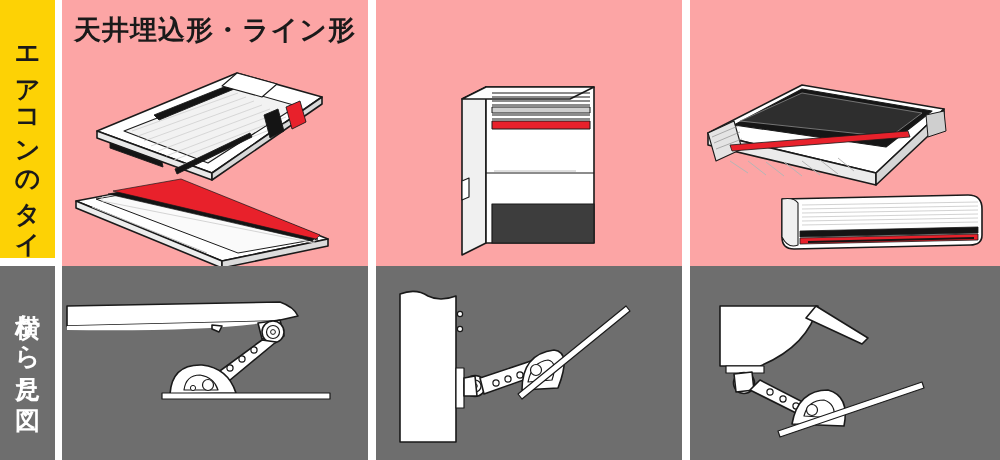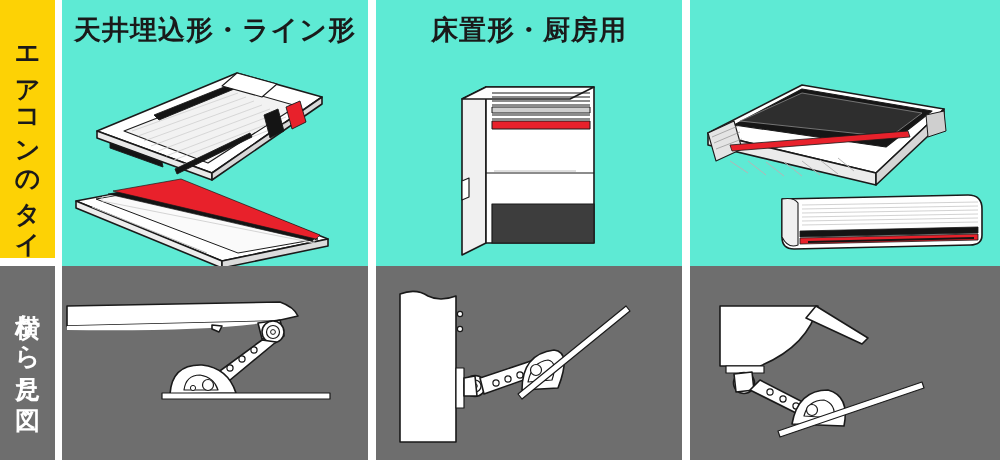--- a/index.html
+++ b/index.html
@@ -40,21 +40,21 @@
     white-space: nowrap;
   }
   .side-top .vtext { color: #1a1a1a; margin-top: 32px; }
   .side-bot .vtext { color: #ffffff; margin-top: 28px; }
 
   
   .cell {
     position: absolute;
     overflow: hidden;
   }
-  .cell-top { top: 0;     height: 300px; background: #5eead4; }
+  .cell-top { top: 0;     height: 300px; background: #fca5a5; }
   .cell-bot { top: 266px; height: 194px; background: #6e6e6e; }
   .col1 { left: 62px;  width: 306px; }
   .col2 { left: 376px; width: 306px; }
   .col3 { left: 690px; width: 310px; }
 
   .cell-title {
     position: absolute;
     top: 12px;
     left: 0;
     right: 0;
@@ -125,21 +125,20 @@
           <path d="M40 176 L118 164 L252 218 L252 222 L40 180 Z" fill="none" stroke="#cfcfcf" stroke-width="0.9"></path>
           <path d="M46 173 L118 161 L254 216 L250 220 Z" fill="#141414" stroke-width="0.7"></path>
           <path d="M51 170 L119 158 L258 214 L254 218 Z" fill="#e8212b" stroke-width="0.7"></path>
           <path d="M30 186 L145 232" fill="none" stroke="#b9b9b9" stroke-width="1"></path>
         </g>
       </svg>
     </div>
   </div>
 
   <div class="cell cell-top col2">
-    <div class="cell-title">床置形・厨房用</div>
     <div class="art">
       <svg viewBox="0 0 306 258" preserveAspectRatio="xMidYMid meet">
         <g stroke="#1a1a1a" stroke-width="1.6" stroke-linejoin="round">
 
           <path d="M86 78 L110 66 L110 222 L86 234 Z" fill="#f0f0f0"></path>
 
           <path d="M110 66 L218 66 L218 222 L110 222 Z" fill="#ffffff"></path>
 
           <path d="M86 78 L110 66 L218 66 L194 78 Z" fill="#fdfdfd"></path>
 

